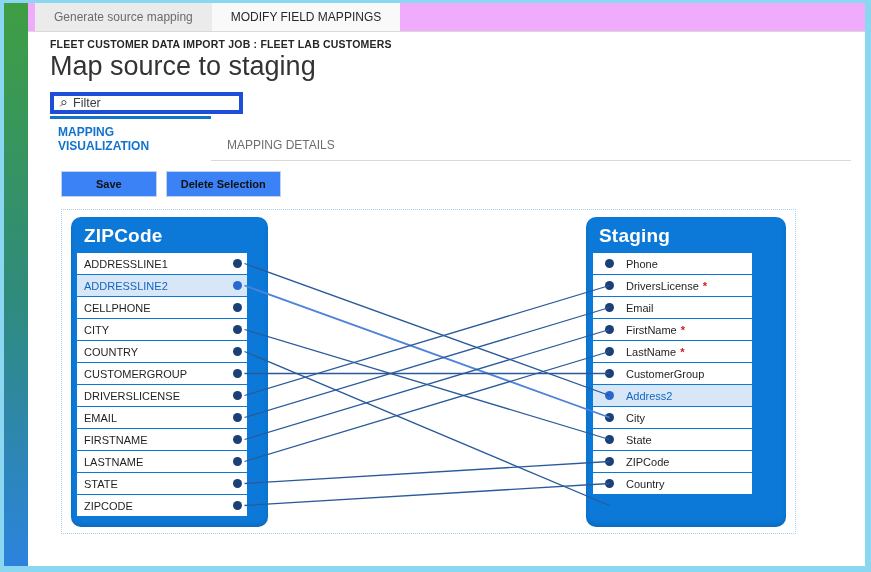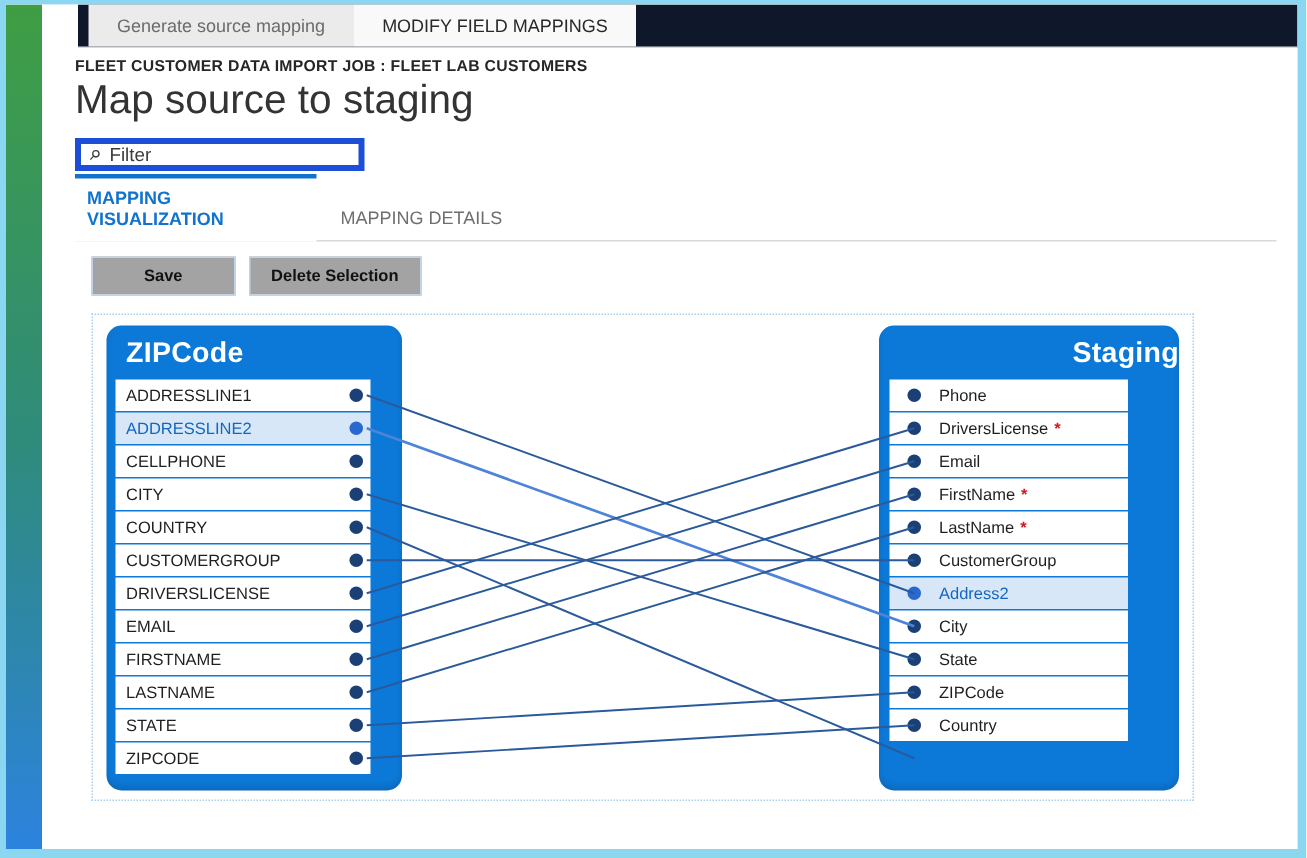--- a/index.html
+++ b/index.html
@@ -7,21 +7,21 @@
   .window {
     position: relative; width: 871px; height: 572px; overflow: hidden;
     border: 3px solid #8bd7f1; border-left-width: 4px; border-right-width: 6px; border-bottom-width: 6px;
     background: #fff;
   }
   .accent-bar { position: absolute; left: 0; top: 0; bottom: 0; width: 24px;
     background: linear-gradient(180deg, #3f9e43 0%, #2f8b7b 52%, #2c83de 100%); }
   .content { margin-left: 24px; height: 100%; background: #fff; }
 
   
-  .tabbar { height: 29px; border-bottom: 1px solid #d9d9d9; background: #0f172a; display: flex; align-items: stretch; padding-left: 7px; margin-left: 24px; }
+  .tabbar { height: 29px; border-bottom: 1px solid #d9d9d9; background: #f0abfc; display: flex; align-items: stretch; padding-left: 7px; }
   .toptab { display: flex; align-items: center; padding: 0 19px; font-size: 12px; cursor: default; }
   .toptab.inactive { background: #ebebeb; color: #6b6b6b; }
   .toptab.active { background: #f9f9f9; color: #282828; }
 
   .main { padding: 4px 14px 0 22px; }
   .breadcrumb { font-size: 10.5px; font-weight: 700; color: #262626; letter-spacing: .2px; margin-top: 2px; }
   .page-title { font-size: 27px; font-weight: 400; color: #333; margin-top: 1px; line-height: 31px; }
 
   .filter-box { margin-top: 10px; width: 193px; height: 22px; border: 4px solid #1d4ed8; background: #fff;
     display: flex; align-items: center; padding: 0 5px; }
@@ -29,31 +29,31 @@
     font-family: "Liberation Sans", sans-serif; background: transparent; }
   .filter-box input::placeholder { color: #3c3c3c; opacity: 1; }
 
   
   .tabstrip { margin-top: 2px; display: flex; border-bottom: 1px solid #d9d9d9; align-items: flex-end; }
   .vtab { font-size: 12px; font-weight: 700; padding: 6px 10px 8px 8px; cursor: default; }
   .vtab.active { color: var(--accent-blue); border-top: 3px solid var(--accent-blue); width: 161px; margin-bottom: -1px; background: #fff; }
   .vtab.inactive { color: #6e6e6e; font-weight: 400; padding-left: 16px; padding-top: 9px; }
 
   .toolbar { margin: 10px 0 0 11px; display: flex; gap: 9px; }
-  .btn { background: #a3a3a3; border: 1px solid #c2d3e5; font-size: 11px; font-weight: 700; color: #111;
+  .btn { background: #3b82f6; border: 1px solid #c2d3e5; font-size: 11px; font-weight: 700; color: #111;
     height: 26px; padding: 0 14px; font-family: "Liberation Sans", sans-serif; cursor: pointer; }
   .btn.save { padding: 0 34px; }
 
   
   .map-area { position: relative; margin: 12px 0 0 11px; width: 735px; height: 325px;
     border: 1px dotted #a8cfec; background: #fff; }
   .fieldbox { position: absolute; top: 7px; height: 310px; background: var(--box-blue); border-radius: 10px;
     box-shadow: inset 0 -3px 4px rgba(0,0,0,.12); }
   .fieldbox.source { left: 9px;  width: 197px; }
-  .fieldbox.staging { left: 524px; width: 200px; text-align: right; }
+  .fieldbox.staging { left: 524px; width: 200px; }
   .box-title { color: #fff; font-size: 19px; font-weight: 700; margin: 8px 0 0 13px; letter-spacing: .2px; }
   .rows { position: absolute; top: 36px; }
   .source .rows { left: 6px; width: 170px; }
   .staging .rows { left: 7px; width: 159px; }
   .frow { position: relative; height: 21px; margin-bottom: 1px; background: #fff; display: flex; align-items: center;
     font-size: 11px; color: #1f1f1f; cursor: pointer; }
   .frow.sel { background: #d8e7f8; color: #1266c2; }
   .source .frow { padding-left: 7px; padding-right: 18px; }
   .staging .frow { padding-left: 33px; }
   .fdot { position: absolute; width: 9px; height: 9px; border-radius: 50%; background: var(--dot-navy); top: 6px; }

